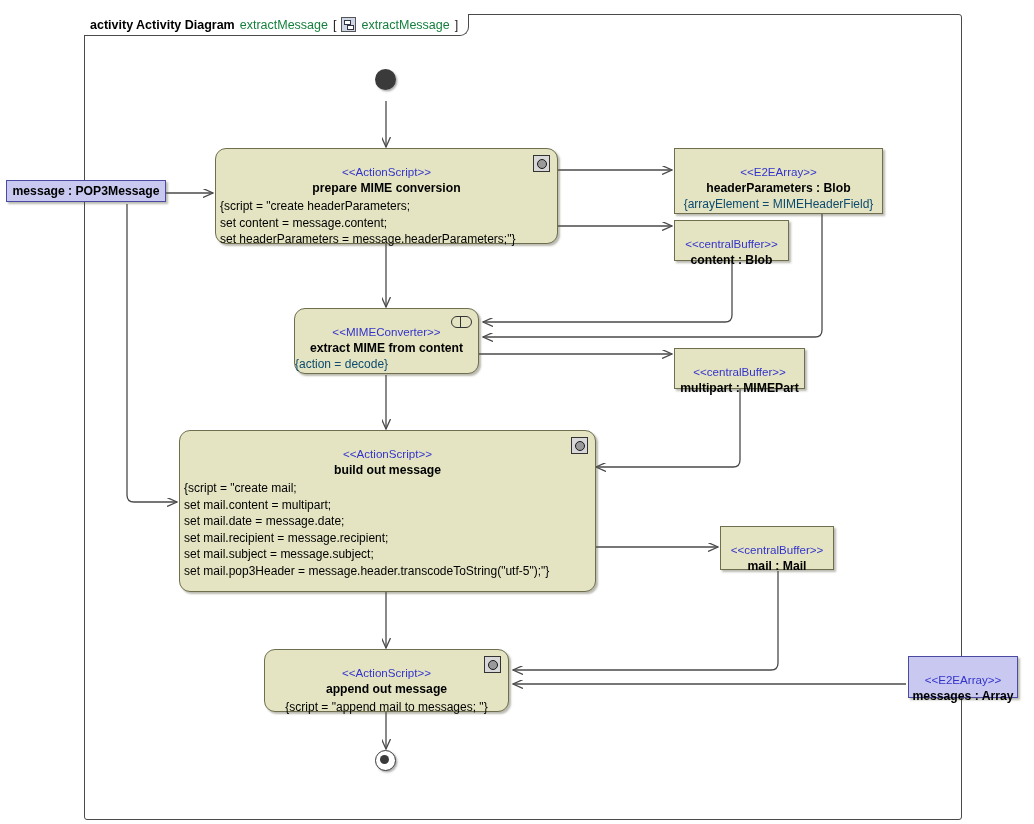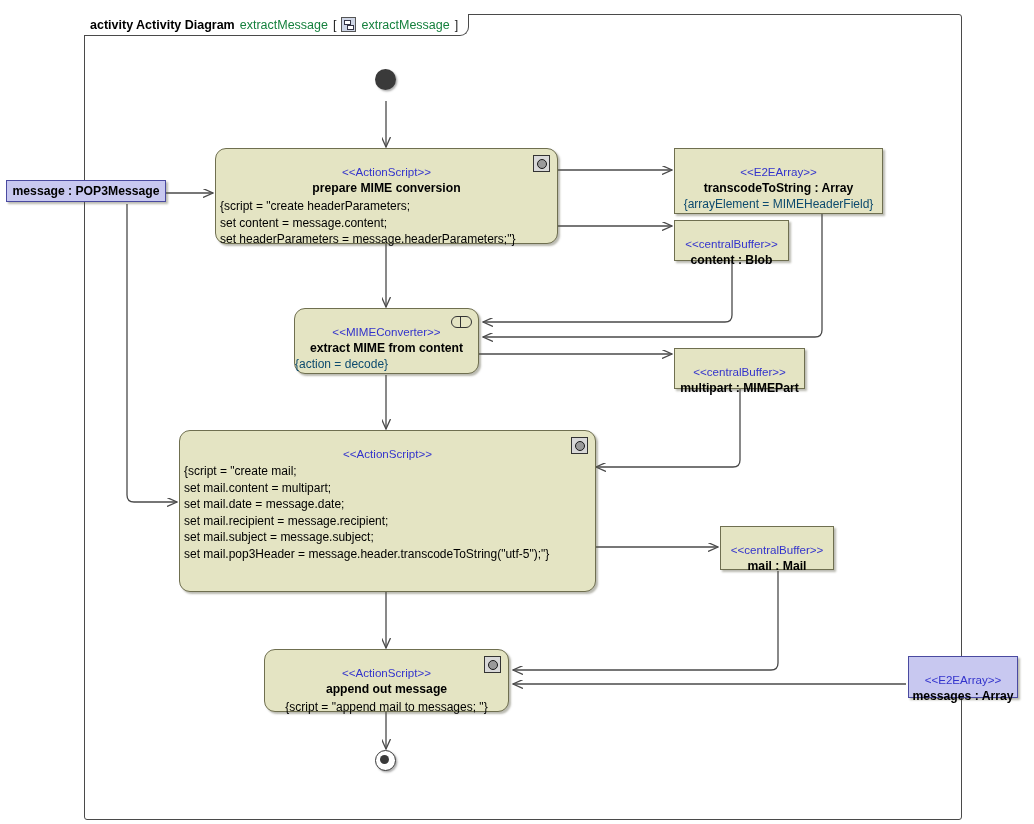--- a/index.html
+++ b/index.html
@@ -258,21 +258,21 @@
     <div class="script">{script = "create headerParameters;</div>
     <div class="script" style="padding-top:0">set content = message.content;</div>
     <div class="script" style="padding-top:0">set headerParameters = message.headerParameters;"}</div>
     <div class="gear-icon" style="right:7px; top:6px;">
         <span class="ring"></span>
       </div>
   </div>
 
   <div class="node obj" style="left:674px; top:140px; width:209px; height:66px;">
     <div class="stereo">&lt;&lt;E2EArray&gt;&gt;</div>
-    <div class="nname">transcodeToString : Array</div>
+    <div class="nname">headerParameters : Blob</div>
     <div class="constraint">{arrayElement = MIMEHeaderField}</div>
   </div>
 
   <div class="node obj" style="left:674px; top:212px; width:115px; height:41px;">
     <div class="stereo">&lt;&lt;centralBuffer&gt;&gt;</div>
     <div class="nname">content : Blob</div>
   </div>
 
   <div class="node action" style="left:294px; top:300px; width:185px; height:66px;">
     <div class="stereo">&lt;&lt;MIMEConverter&gt;&gt;</div>
@@ -281,20 +281,21 @@
     <div class="pill-icon" style="right:6px; top:7px;"></div>
   </div>
 
   <div class="node obj" style="left:674px; top:340px; width:131px; height:41px;">
     <div class="stereo">&lt;&lt;centralBuffer&gt;&gt;</div>
     <div class="nname">multipart : MIMEPart</div>
   </div>
 
   <div class="node action" style="left:179px; top:422px; width:417px; height:162px;">
     <div class="stereo">&lt;&lt;ActionScript&gt;&gt;</div>
+    <div class="nname">build out message</div>
     <div class="script">{script = "create mail;</div>
     <div class="script" style="padding-top:0">set mail.content = multipart;</div>
     <div class="script" style="padding-top:0">set mail.date = message.date;</div>
     <div class="script" style="padding-top:0">set mail.recipient = message.recipient;</div>
     <div class="script" style="padding-top:0">set mail.subject = message.subject;</div>
     <div class="script" style="padding-top:0">set mail.pop3Header = message.header.transcodeToString("utf-5");"}</div>
     <div class="gear-icon" style="right:7px; top:6px;">
         <span class="ring"></span>
       </div>
   </div>

